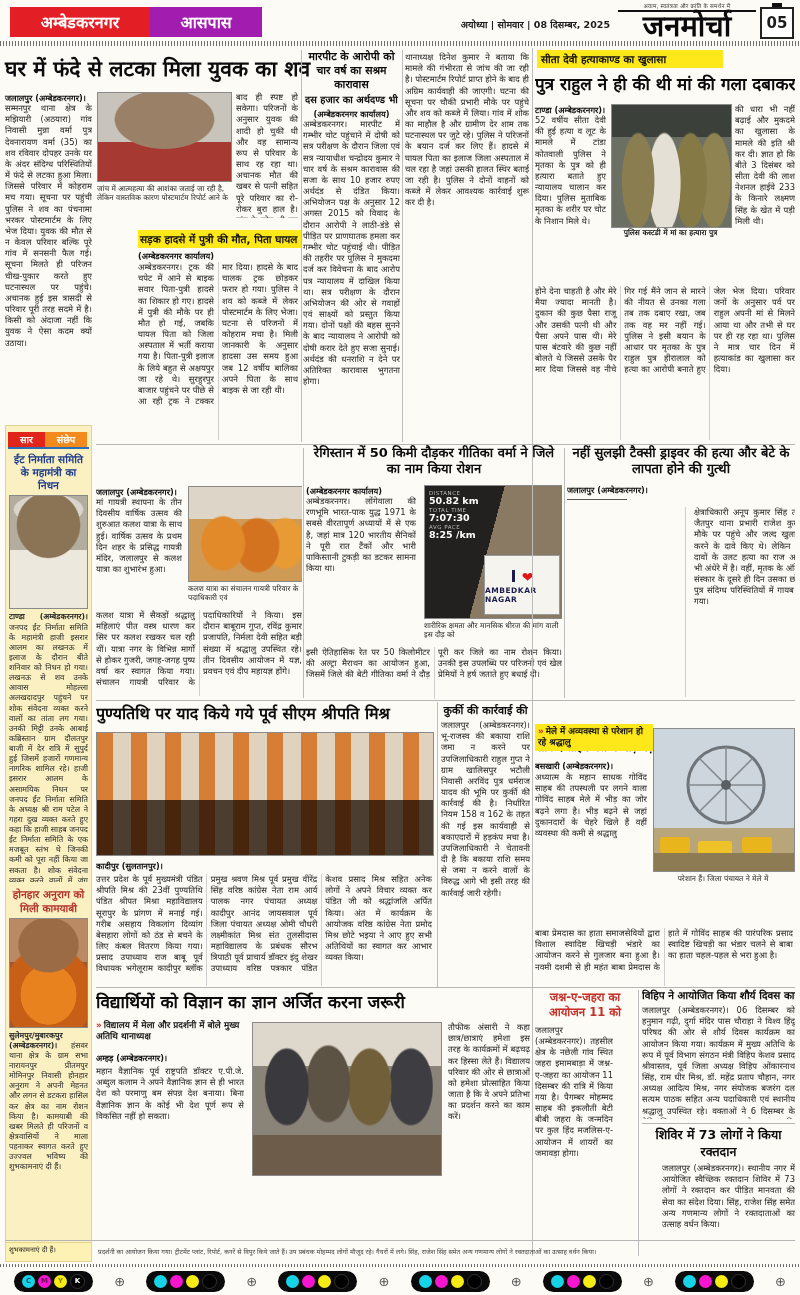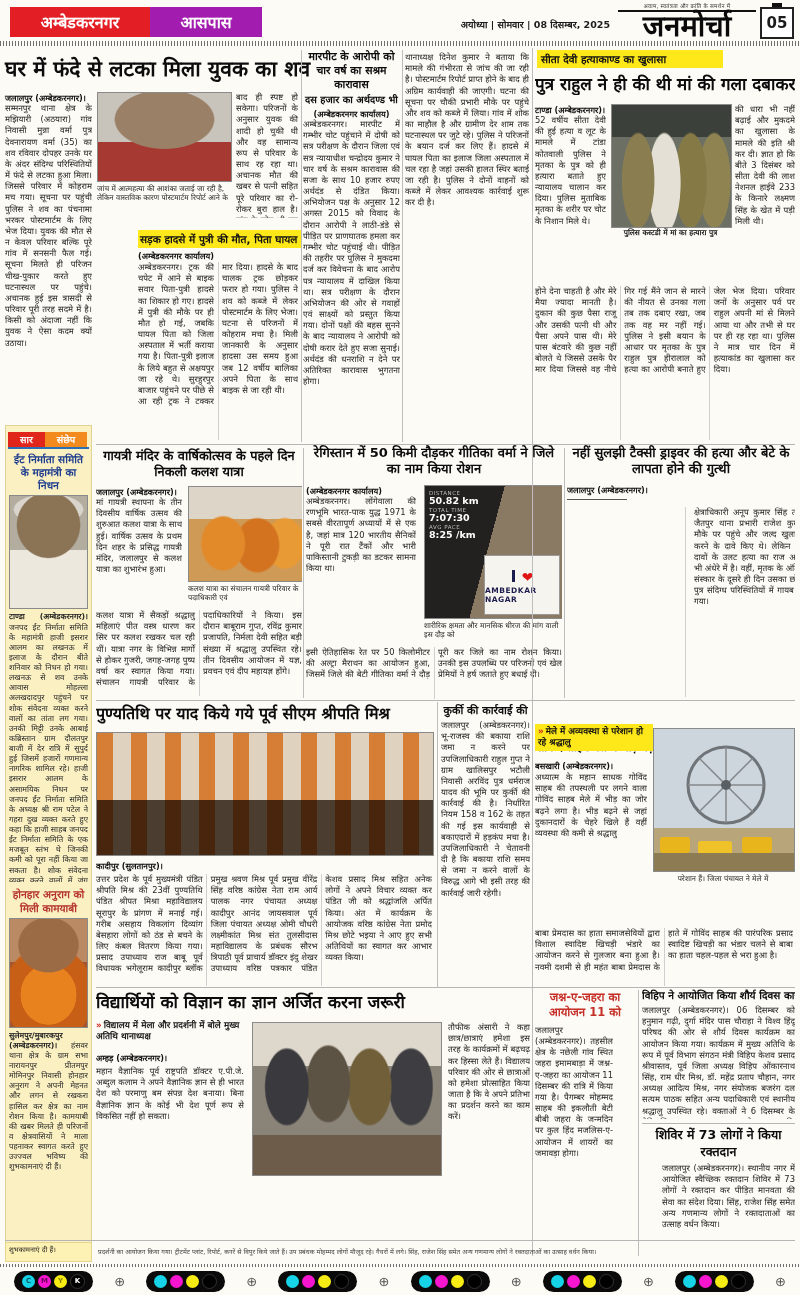--- a/index.html
+++ b/index.html
@@ -114,26 +114,25 @@
          background:radial-gradient(42% 30% at 50% 26%,#8b7355 0 96%,rgba(0,0,0,0) 100%),radial-gradient(46% 14% at 50% 12%,#d9d5cc 0 96%,rgba(0,0,0,0) 100%),linear-gradient(180deg,#b3ada0 0 48%,#ece8de 48% 100%);"></div>
     <div class="side-body" style="height:270px;margin-top:3px;">
       <b>टाण्डा (अम्बेडकरनगर)।</b>
       <span>जनपद ईंट निर्माता समिति के महामंत्री हाजी इसरार आलम का लखनऊ में इलाज के दौरान बीते शनिवार को निधन हो गया। लखनऊ से शव उनके आवास मोहल्ला अलखदादपुर पहुंचने पर शोक संवेदना व्यक्त करने वालों का तांता लग गया। उनकी मिट्टी उनके आबाई कब्रिस्तान ग्राम दौलतपुर बाजी में देर रात्रि में सुपुर्द हुई जिसमें हजारों गणमान्य नागरिक शामिल रहे। हाजी इसरार आलम के असामयिक निधन पर जनपद ईंट निर्माता समिति के अध्यक्ष श्री राम पटेल ने गहरा दुख व्यक्त करते हुए कहा कि हाजी साहब जनपद ईंट निर्माता समिति के एक मजबूत स्तंभ थे जिनकी कमी को पूरा नहीं किया जा सकता है। शोक संवेदना व्यक्त करने वालों में जंग बहादुर वर्मा, उबैदुर्रहमान, अब्दुल सलाम सहित सभी ईंट निर्माता व गणमान्य नागरिक शामिल थे।</span>
     </div>
     <div class="anu-hd">होनहार अनुराग को मिली कामयाबी</div>
     <div style="position:relative;height:108px;border:1px solid #8a8a8a;
          background:radial-gradient(40% 26% at 50% 24%,#9b6b46 0 96%,rgba(0,0,0,0) 100%),radial-gradient(60% 46% at 50% 70%,#e8821e 0 60%,#c75f17 61% 96%,rgba(0,0,0,0) 100%),linear-gradient(180deg,#b98a63 0 40%,#a4552d 40% 100%);"></div>
     <div class="side-body" style="height:300px;margin-top:3px;">
       <b>सुलेमपुर/मुबारकपुर (अम्बेडकरनगर)।</b>
-      <span>हंसवर थाना क्षेत्र के ग्राम सभा नारायनपुर प्रीतमपुर मोमिनपुर निवासी होनहार अनुराग ने अपनी मेहनत और लगन से रखकरा हासिल कर क्षेत्र का नाम रोशन किया है। कामयाबी की खबर मिलते ही परिजनों व क्षेत्रवासियों ने माला पहनाकर स्वागत करते हुए उज्ज्वल भविष्य की शुभकामनाएं दी हैं।</span>
+      <span>हंसवर थाना क्षेत्र के ग्राम सभा नारायनपुर प्रीतमपुर मोमिनपुर निवासी होनहार अनुराग ने अपनी मेहनत और लगन से डटकरा हासिल कर क्षेत्र का नाम रोशन किया है। कामयाबी की खबर मिलते ही परिजनों व क्षेत्रवासियों ने माला पहनाकर स्वागत करते हुए उज्ज्वल भविष्य की शुभकामनाएं दी हैं।</span>
     </div>
   </div>
 
   <div class="abs" style="left:96px;top:448px;width:206px;height:250px;overflow:hidden;">
-    <div class="hd" style="font-size:12.8px;text-align:center;line-height:1.25;">गायत्री मंदिर के वार्षिकोत्सव के पहले दिन निकली कलश यात्रा</div>
     <div class="abs" style="left:0;top:38px;width:86px;height:122px;">
       <div class="dateline">जलालपुर (अम्बेडकरनगर)।</div>
       <div class="body" style="height:108px;">मां गायत्री स्थापना के तीन दिवसीय वार्षिक उत्सव की शुरुआत कलश यात्रा के साथ हुई। वार्षिक उत्सव के प्रथम दिन शहर के प्रसिद्ध गायत्री मंदिर, जलालपुर से कलश यात्रा का शुभारंभ हुआ।</div>
     </div>
     <div class="photo" style="left:92px;top:38px;width:114px;height:94px;
          background:radial-gradient(20% 30% at 30% 60%,#e2892a 0 92%,rgba(0,0,0,0) 100%),radial-gradient(20% 30% at 60% 62%,#d4731f 0 92%,rgba(0,0,0,0) 100%),radial-gradient(18% 28% at 84% 60%,#e89a35 0 92%,rgba(0,0,0,0) 100%),linear-gradient(180deg,#ddd6c8 0 34%,#cf9a55 34% 100%);"></div>
     <div class="abs cap" style="left:92px;top:136px;width:114px;height:22px;">कलश यात्रा का संचालन गायत्री परिवार के पदाधिकारी एवं</div>
     <div class="abs body cols2" style="left:0;top:162px;width:206px;height:86px;">कलश यात्रा में सैकड़ों श्रद्धालु महिलाएं पीत वस्त्र धारण कर सिर पर कलश रखकर चल रही थीं। यात्रा नगर के विभिन्न मार्गों से होकर गुजरी, जगह-जगह पुष्प वर्षा कर स्वागत किया गया। संचालन गायत्री परिवार के पदाधिकारियों ने किया। इस दौरान बाबूराम गुप्त, रविंद्र कुमार प्रजापति, निर्मला देवी सहित बड़ी संख्या में श्रद्धालु उपस्थित रहे। तीन दिवसीय आयोजन में यज्ञ, प्रवचन एवं दीप महायज्ञ होंगे।</div>
   </div>
 

